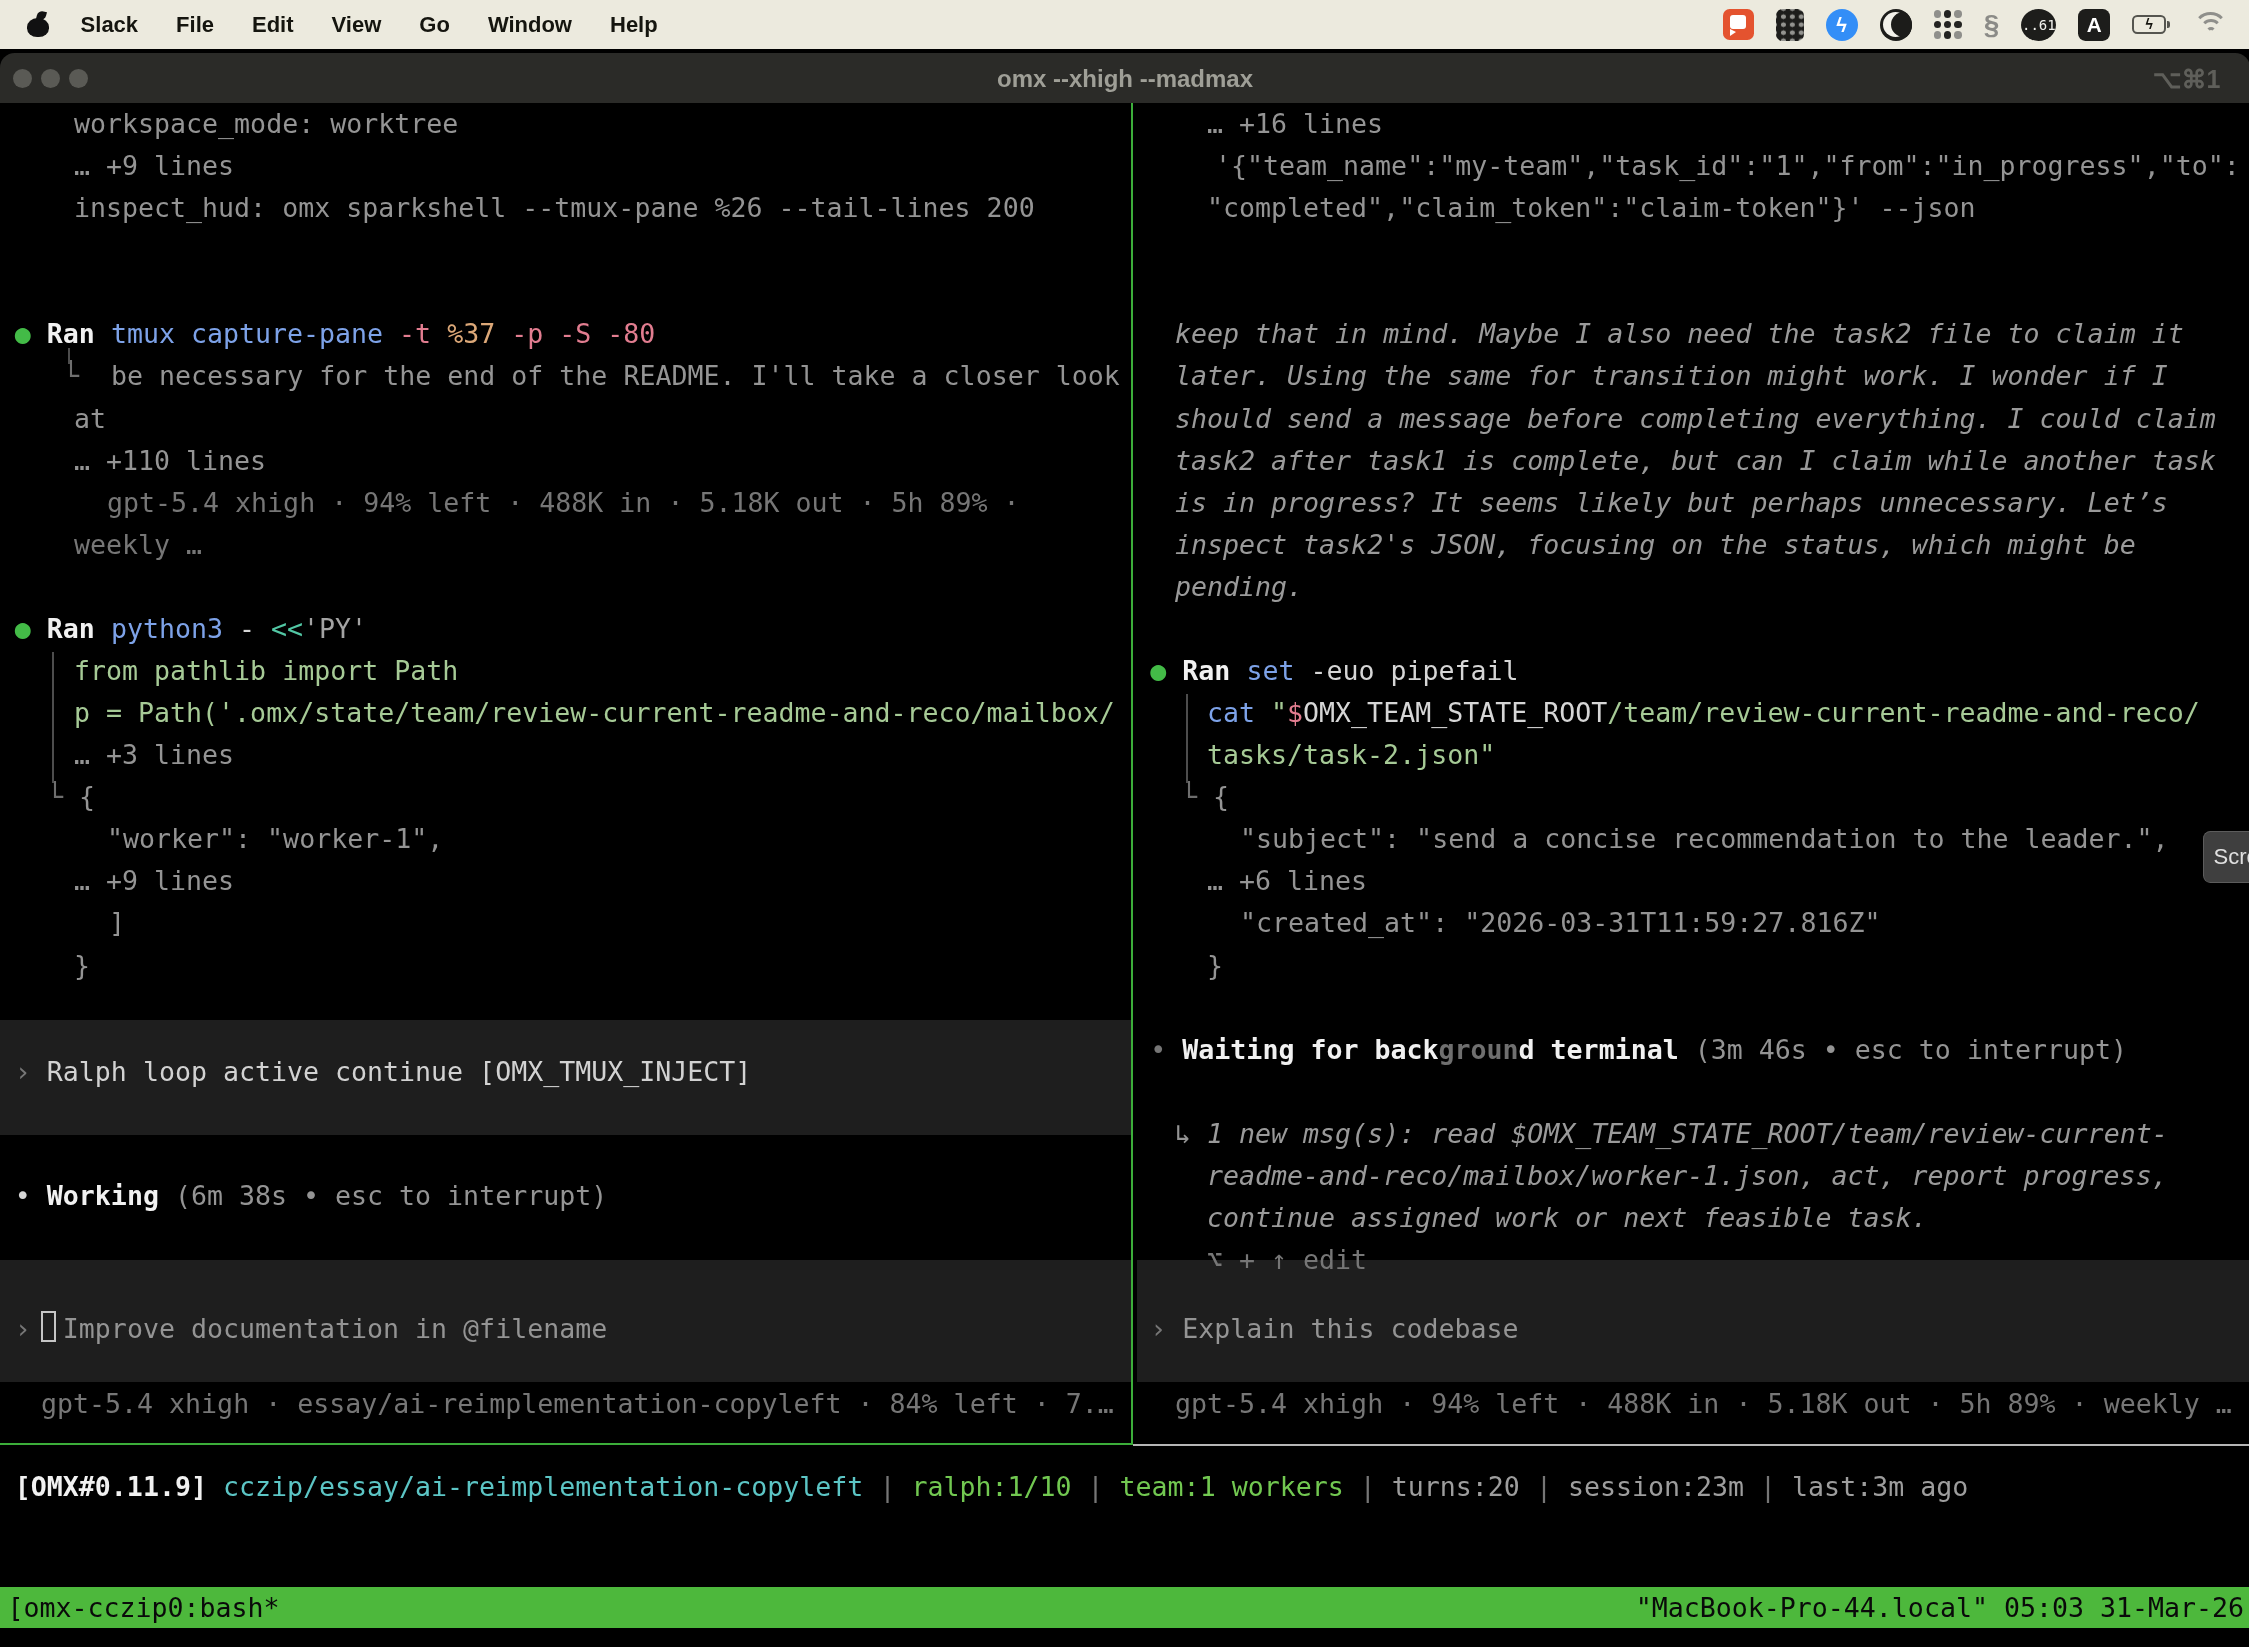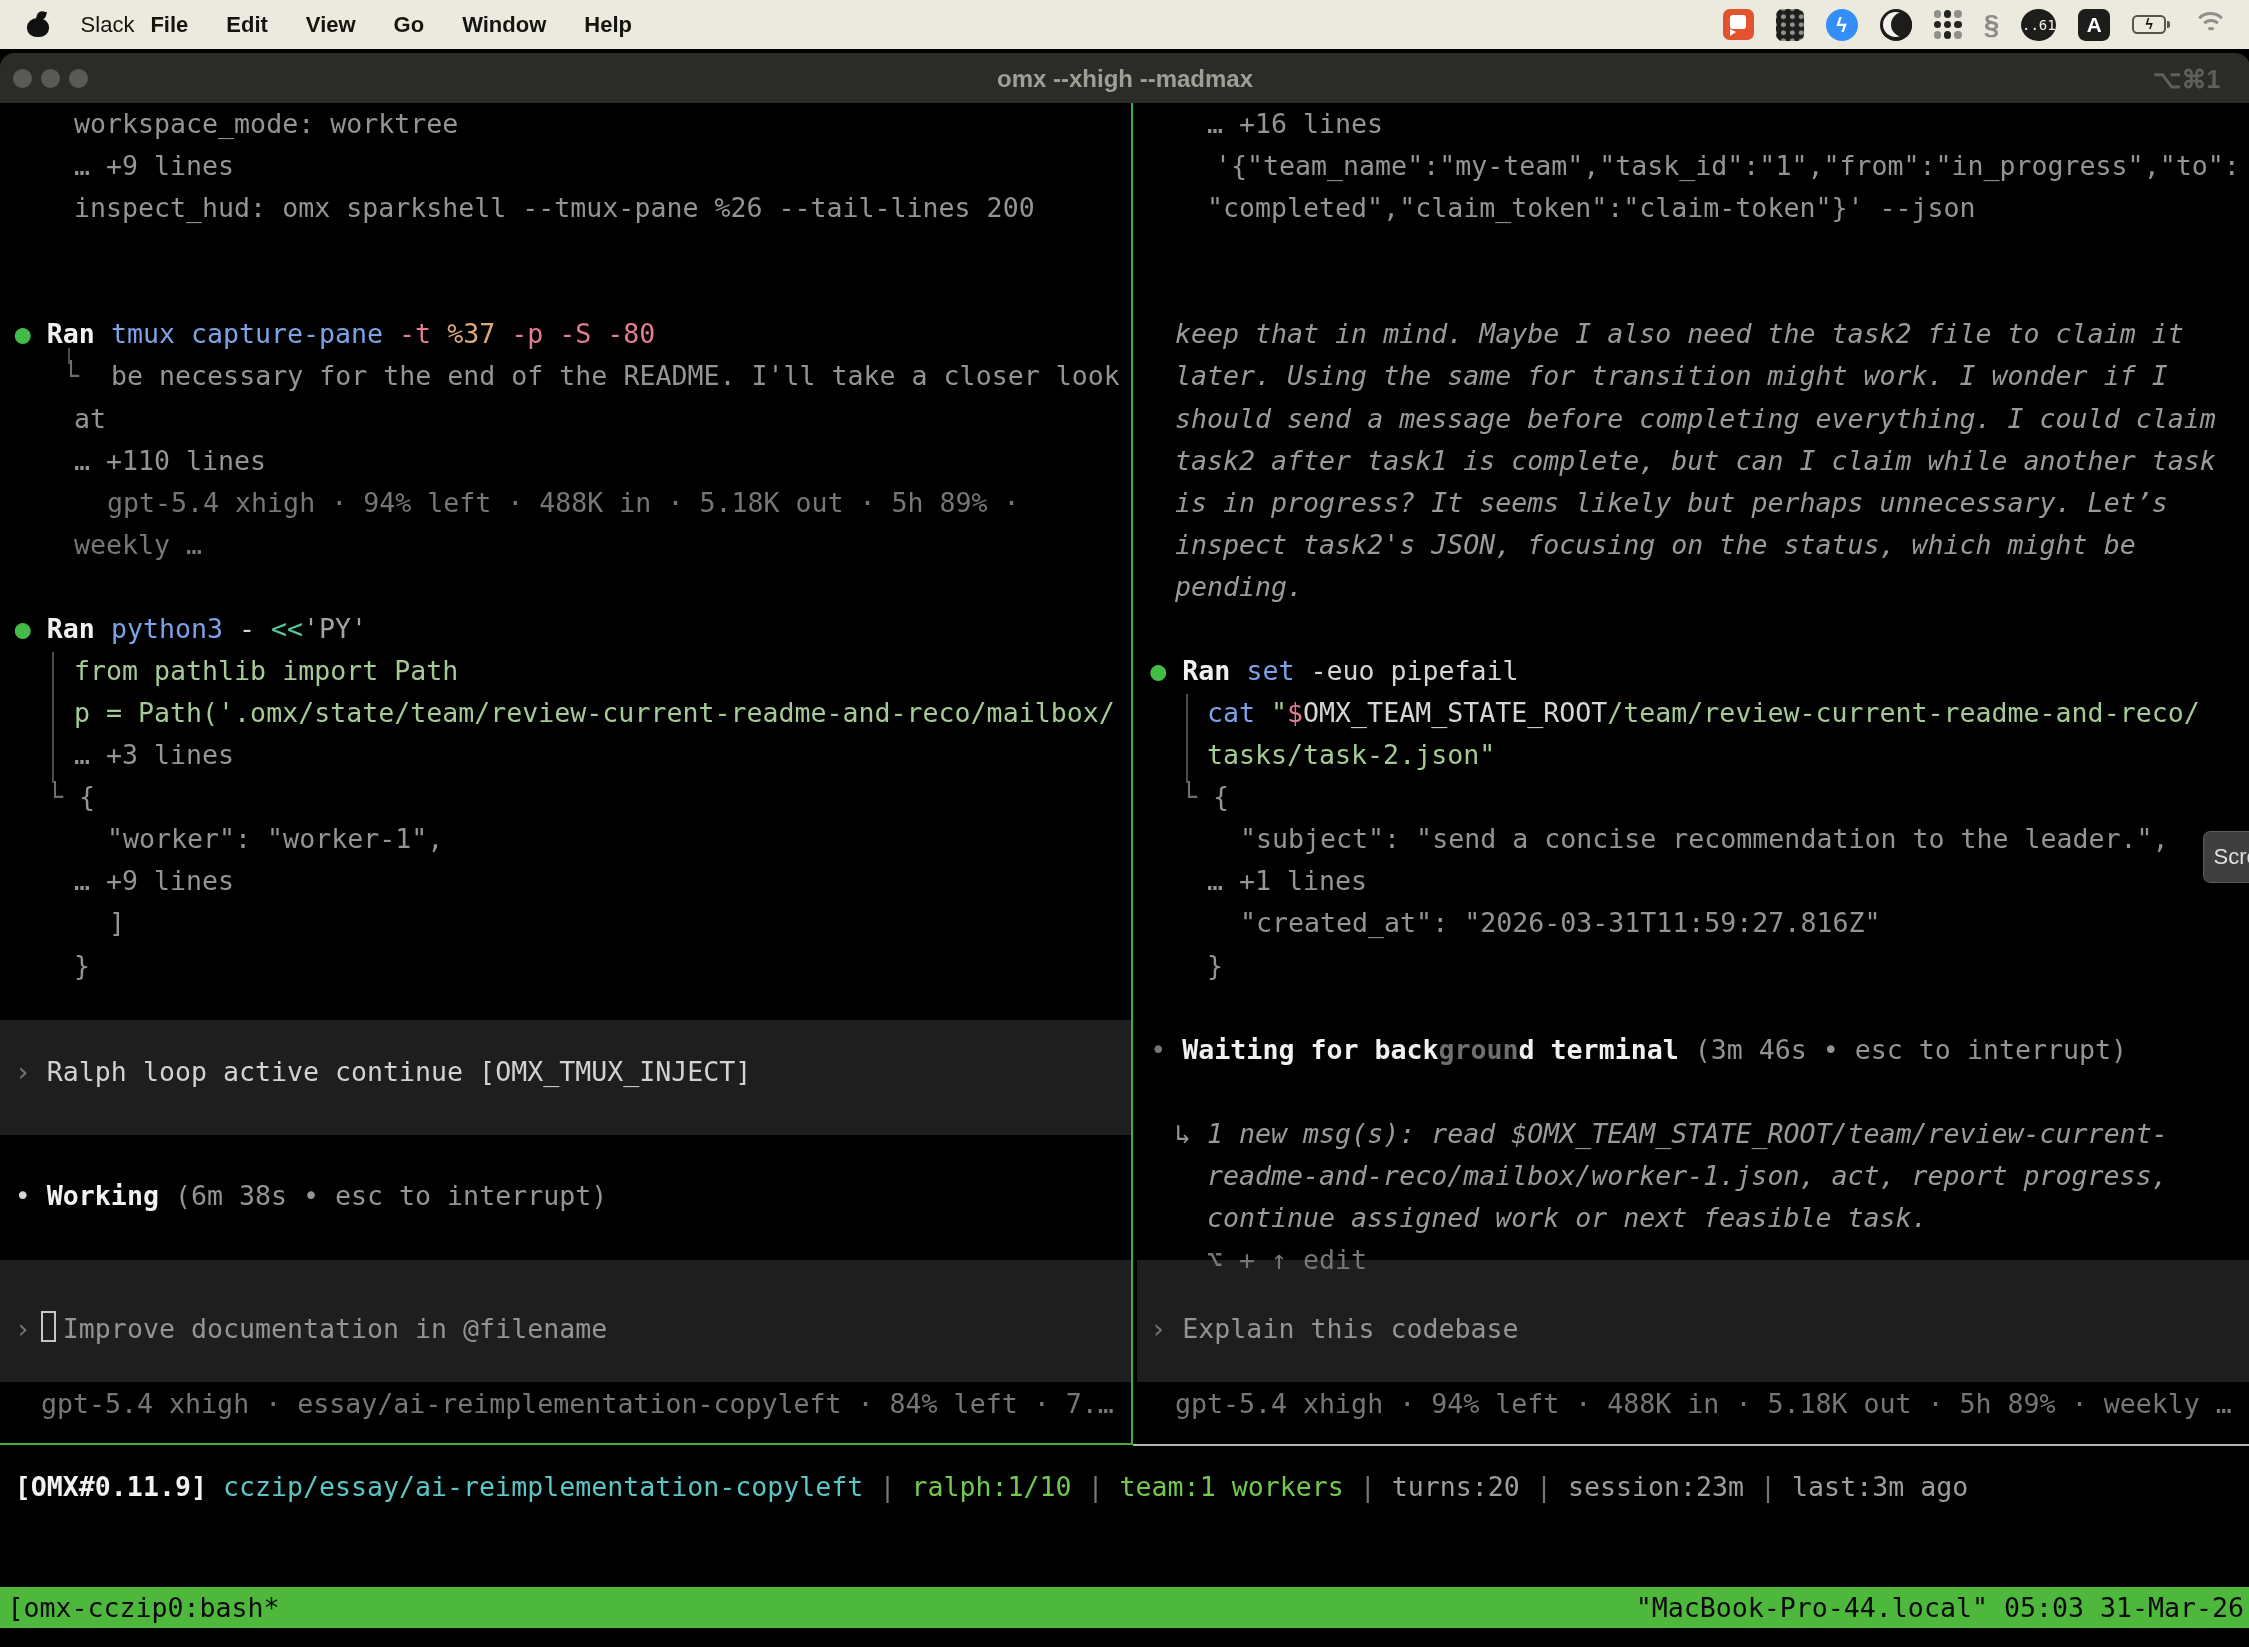--- a/index.html
+++ b/index.html
@@ -8,21 +8,21 @@
 
   
   #menubar { position:absolute; left:0; top:0; width:2250px; height:49px; background:#eceade;
              display:flex; align-items:center; font-family:"Liberation Sans", sans-serif;
              color:#15150f; font-size:22px; }
   #menubar .apple { position:relative; width:22px; height:25px; margin:0 32px 0 26.6px; }
   #menubar .apple .body { position:absolute; left:0; top:5.9px; width:22px; height:19px; background:#111;
              border-radius:48% 48% 46% 46%; }
   #menubar .apple .leaf { position:absolute; left:10.3px; top:-1.5px; width:8.9px; height:8.9px; background:#111;
              border-radius:60% 0 60% 0; transform:rotate(15deg); }
-  .menu-app { font-weight:normal; margin-right:16px;text-align:right; }
+  .menu-app { font-weight:bold; margin-right:38px;text-align:right; }
   .menu-item { margin-right:38px;font-weight:bold; }
   #menu-right { margin-left:auto; display:flex; align-items:center; gap:22px; padding-right:20.7px; }
   .mi { display:flex; align-items:center; justify-content:center; }
   .ic-rec { width:31px; height:31px; background:#e4532f; border-radius:6.6px; position:relative; }
   .ic-rec::before { content:""; position:absolute; left:7.4px; top:5.9px; width:16px; height:14px; background:#fff; border-radius:3px; }
   .ic-rec::after { content:""; position:absolute; left:7.4px; bottom:3.7px; width:0; height:0;
                    border-left:6.6px solid #fff; border-top:3px solid transparent; border-bottom:4.4px solid transparent; }
   .ic-keypad { width:28px; height:32px; background:#1d1d1b; border-radius:6.6px;
                background-image:radial-gradient(circle,#93938f 2.2px, rgba(0,0,0,0) 2.7px);
                background-size:8.9px 8px; background-position:3px 3.7px; }
@@ -196,21 +196,21 @@
         <div class="tl" style="top: 295px; left: 38px;"><span class="c-it">should send a message before completing everything. I could claim</span></div>
         <div class="tl" style="top: 337px; left: 38px;"><span class="c-it">task2 after task1 is complete, but can I claim while another task</span></div>
         <div class="tl" style="top: 379px; left: 38px;"><span class="c-it">is in progress? It seems likely but perhaps unnecessary. Let’s</span></div>
         <div class="tl" style="top: 421px; left: 38px;"><span class="c-it">inspect task2's JSON, focusing on the status, which might be</span></div>
         <div class="tl" style="top: 463px; left: 38px;"><span class="c-it">pending.</span></div>
         <div class="tl" style="top: 547px; left: 13.3px;"><span class="c-gb">● </span><span class="c-b">Ran </span><span class="c-bl">set </span><span class="c-w">-euo pipefail</span></div>
         <div class="tl" style="top: 589px; left: 70px;"><span class="c-bl">cat </span><span class="c-gr">"</span><span class="c-pk">$</span><span class="c-w">OMX_TEAM_STATE_ROOT</span><span class="c-gr">/team/review-current-readme-and-reco/</span></div>
         <div class="tl" style="top: 631px; left: 70px;"><span class="c-gr">tasks/task-2.json"</span></div>
         <div class="tl" style="top: 673px; left: 44px;"><span class="c-cr">└ </span><span class="c-g">{</span></div>
         <div class="tl" style="top: 715px; left: 103px;"><span class="c-g">"subject": "send a concise recommendation to the leader.",</span></div>
-        <div class="tl" style="top: 757px; left: 70px;"><span class="c-g">… +1 lines</span></div>
+        <div class="tl" style="top: 757px; left: 70px;"><span class="c-g">… +6 lines</span></div>
         <div class="tl" style="top: 799px; left: 103px;"><span class="c-g">"created_at": "2026-03-31T11:59:27.816Z"</span></div>
         <div class="tl" style="top: 842px; left: 70px;"><span class="c-g">}</span></div>
         <div class="tl" style="top: 926px; left: 13.3px;"><span class="c-d">• </span><span class="c-b">Waiting for back</span><span class="c-dm">groun</span><span class="c-b">d terminal </span><span class="c-g">(3m 46s • esc to interrupt)</span></div>
         <div class="tl" style="top: 1010px; left: 38px;"><span class="c-g">↳ </span><span class="c-it">1 new msg(s): read $OMX_TEAM_STATE_ROOT/team/review-current-</span></div>
         <div class="tl" style="top: 1052px; left: 70px;"><span class="c-it">readme-and-reco/mailbox/worker-1.json, act, report progress,</span></div>
         <div class="tl" style="top: 1094px; left: 70px;"><span class="c-it">continue assigned work or next feasible task.</span></div>
         <div class="tl" style="top: 1136px; left: 70px;"><span class="c-d">⌥ + ↑ edit</span></div>
         <div class="tl" style="top: 1205px; left: 13.3px;"><span class="c-d">› </span><span class="c-g">Explain this codebase</span></div>
         <div class="tl" style="top: 1280px; left: 38px;"><span class="c-d">gpt-5.4 xhigh · 94% left · 488K in · 5.18K out · 5h 89% · weekly …</span></div>
       </div>

